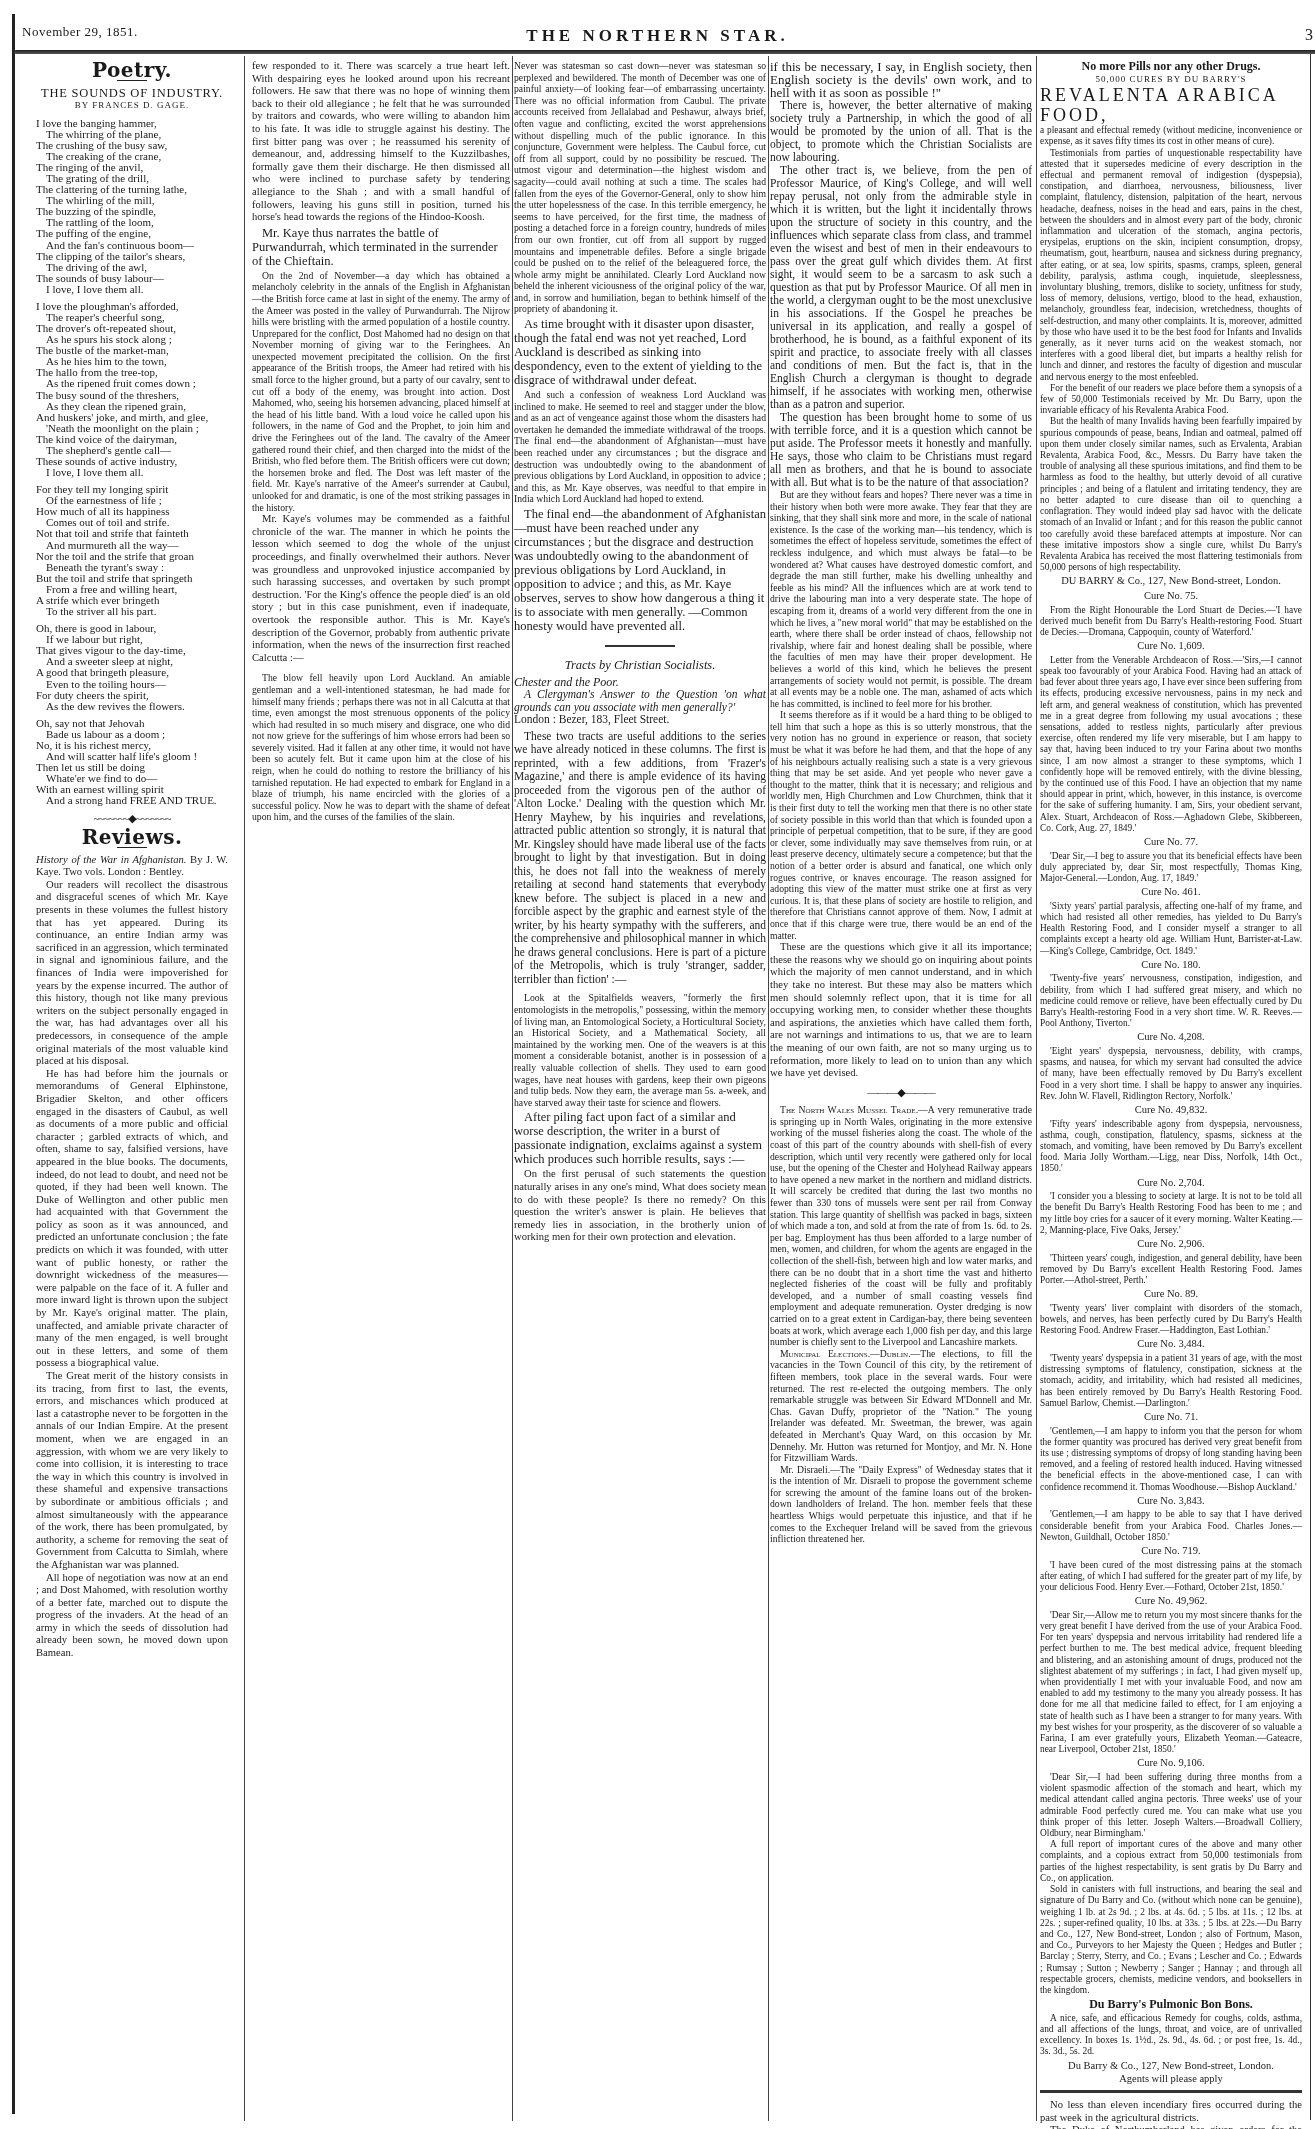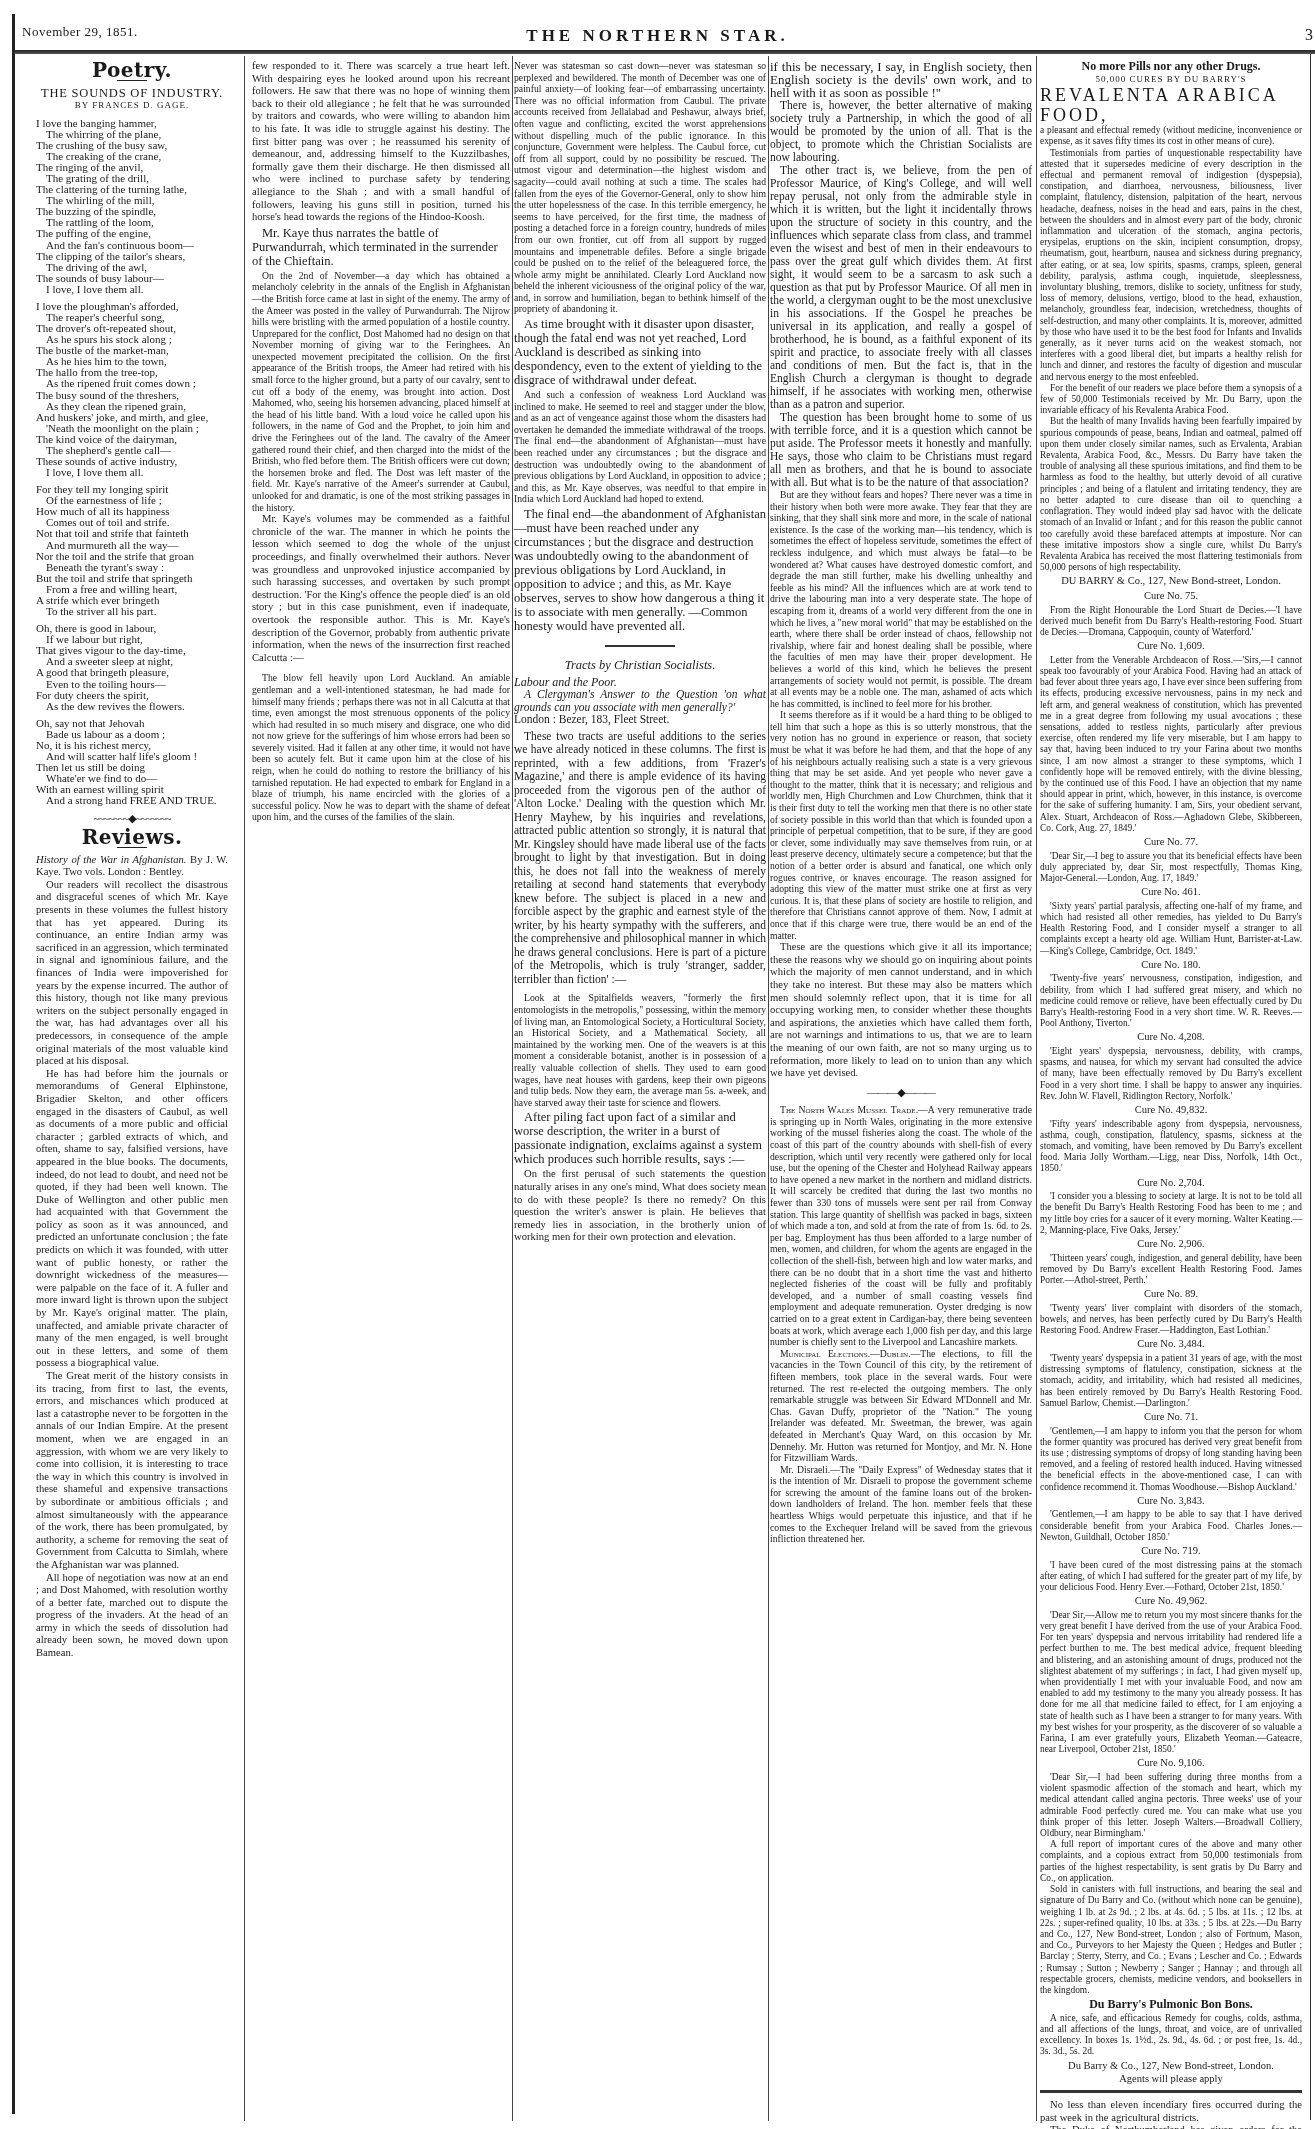--- a/index.html
+++ b/index.html
@@ -164,21 +164,21 @@
   <p class="para quote" style="margin-top:8px">The blow fell heavily upon Lord Auckland. An amiable gentleman and a well-intentioned statesman, he had made for himself many friends ; perhaps there was not in all Calcutta at that time, even amongst the most strenuous opponents of the policy which had resulted in so much misery and disgrace, one who did not now grieve for the sufferings of him whose errors had been so severely visited. Had it fallen at any other time, it would not have been so acutely felt. But it came upon him at the close of his reign, when he could do nothing to restore the brilliancy of his tarnished reputation. He had expected to embark for England in a blaze of triumph, his name encircled with the glories of a successful policy. Now he was to depart with the shame of defeat upon him, and the curses of the families of the slain.</p>
 </section>
 
 <section class="col c3">
   <p class="para noind quote">Never was statesman so cast down—never was statesman so perplexed and bewildered. The month of December was one of painful anxiety—of looking fear—of embarrassing uncertainty. There was no official information from Caubul. The private accounts received from Jellalabad and Peshawur, always brief, often vague and conflicting, excited the worst apprehensions without dispelling much of the public ignorance. In this conjuncture, Government were helpless. The Caubul force, cut off from all support, could by no possibility be rescued. The utmost vigour and determination—the highest wisdom and sagacity—could avail nothing at such a time. The scales had fallen from the eyes of the Governor-General, only to show him the utter hopelessness of the case. In this terrible emergency, he seems to have perceived, for the first time, the madness of posting a detached force in a foreign country, hundreds of miles from our own frontier, cut off from all support by rugged mountains and impenetrable defiles. Before a single brigade could be pushed on to the relief of the beleaguered force, the whole army might be annihilated. Clearly Lord Auckland now beheld the inherent viciousness of the original policy of the war, and, in sorrow and humiliation, began to bethink himself of the propriety of abandoning it.</p>
   <p class="para subhead">As time brought with it disaster upon disaster, though the fatal end was not yet reached, Lord Auckland is described as sinking into despondency, even to the extent of yielding to the disgrace of withdrawal under defeat.</p>
   <p class="para quote">And such a confession of weakness Lord Auckland was inclined to make. He seemed to reel and stagger under the blow, and as an act of vengeance against those whom the disasters had overtaken he demanded the immediate withdrawal of the troops. The final end—the abandonment of Afghanistan—must have been reached under any circumstances ; but the disgrace and destruction was undoubtedly owing to the abandonment of previous obligations by Lord Auckland, in opposition to advice ; and this, as Mr. Kaye observes, was needful to that empire in India which Lord Auckland had hoped to extend.</p>
   <p class="para subhead">The final end—the abandonment of Afghanistan—must have been reached under any circumstances ; but the disgrace and destruction was undoubtedly owing to the abandonment of previous obligations by Lord Auckland, in opposition to advice ; and this, as Mr. Kaye observes, serves to show how dangerous a thing it is to associate with men generally. —Common honesty would have prevented all.</p>
   <div class="rule-mid"></div>
   <p class="para center it" style="font-size:12.5px">Tracts by Christian Socialists.</p>
-  <p class="para noind it" style="font-size:12px;margin-top:4px">Labour and the Poor.</p>
+  <p class="para noind it" style="font-size:12px;margin-top:4px">Chester and the Poor.</p>
   <p class="para it" style="font-size:11.5px">A Clergyman's Answer to the Question 'on what grounds can you associate with men generally?'</p>
   <p class="para noind" style="font-size:11.5px;margin-bottom:4px">London : Bezer, 183, Fleet Street.</p>
   <p class="para" style="font-size:11.5px;line-height:13.5px">These two tracts are useful additions to the series we have already noticed in these columns. The first is reprinted, with a few additions, from 'Frazer's Magazine,' and there is ample evidence of its having proceeded from the vigorous pen of the author of 'Alton Locke.' Dealing with the question which Mr. Henry Mayhew, by his inquiries and revelations, attracted public attention so strongly, it is natural that Mr. Kingsley should have made liberal use of the facts brought to light by that investigation. But in doing this, he does not fall into the weakness of merely retailing at second hand statements that everybody knew before. The subject is placed in a new and forcible aspect by the graphic and earnest style of the writer, by his hearty sympathy with the sufferers, and the comprehensive and philosophical manner in which he draws general conclusions. Here is part of a picture of the Metropolis, which is truly 'stranger, sadder, terribler than fiction' :—</p>
   <p class="para quote" style="margin-top:6px">Look at the Spitalfields weavers, "formerly the first entomologists in the metropolis," possessing, within the memory of living man, an Entomological Society, a Horticultural Society, an Historical Society, and a Mathematical Society, all maintained by the working men. One of the weavers is at this moment a considerable botanist, another is in possession of a really valuable collection of shells. They used to earn good wages, have neat houses with gardens, keep their own pigeons and tulip beds. Now they earn, the average man 5s. a-week, and have starved away their taste for science and flowers.</p>
   <p class="para subhead">After piling fact upon fact of a similar and worse description, the writer in a burst of passionate indignation, exclaims against a system which produces such horrible results, says :—</p>
   <p class="para">On the first perusal of such statements the question naturally arises in any one's mind, What does society mean to do with these people? Is there no remedy? On this question the writer's answer is plain. He believes that remedy lies in association, in the brotherly union of working men for their own protection and elevation.</p>
 </section>
 
 <section class="col c4">
   <p class="para noind" style="font-size:13px;line-height:13px">if this be necessary, I say, in English society, then English society is the devils' own work, and to hell with it as soon as possible !"</p>

